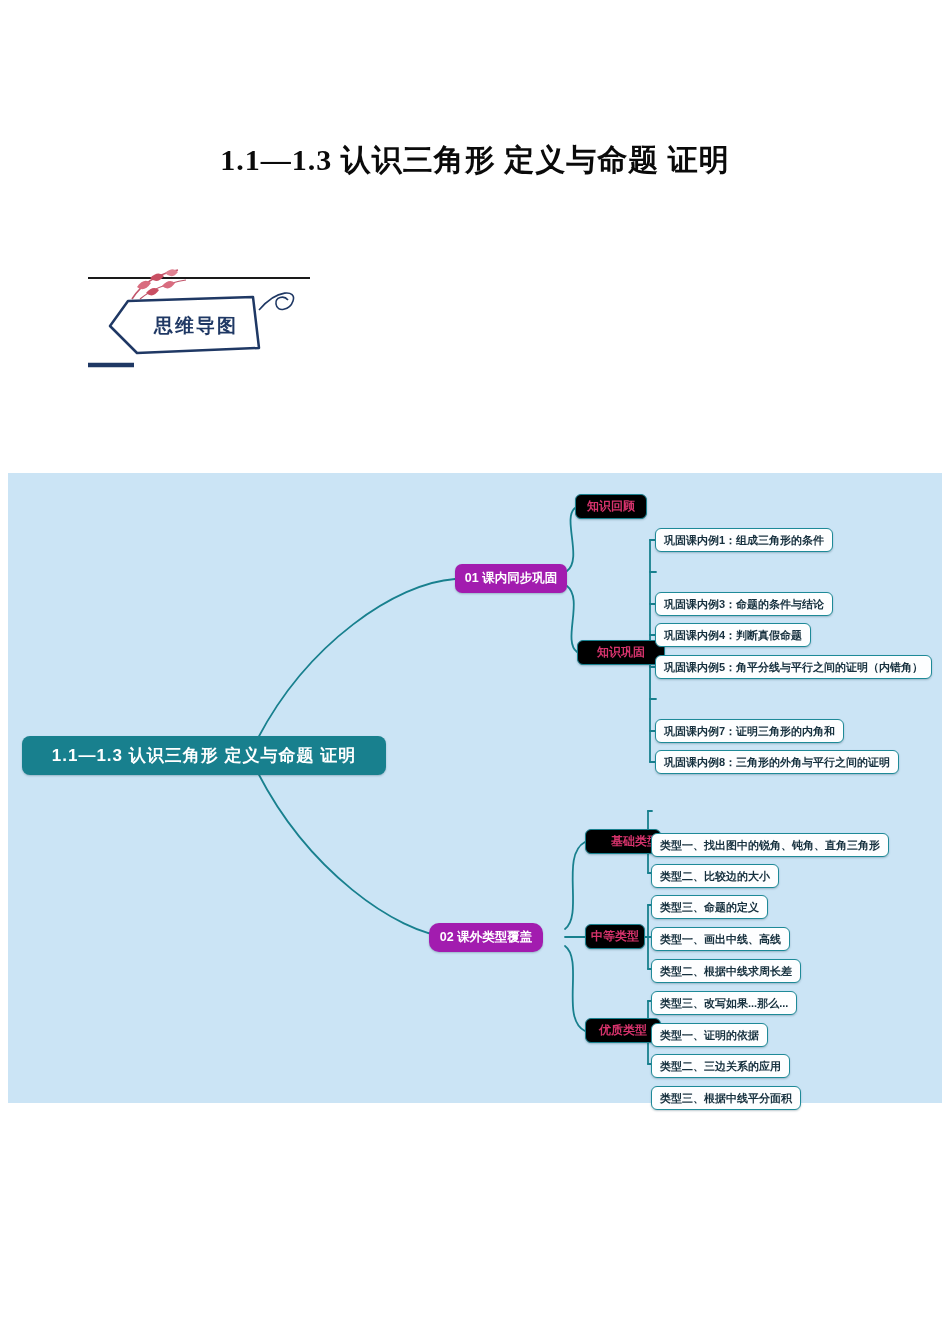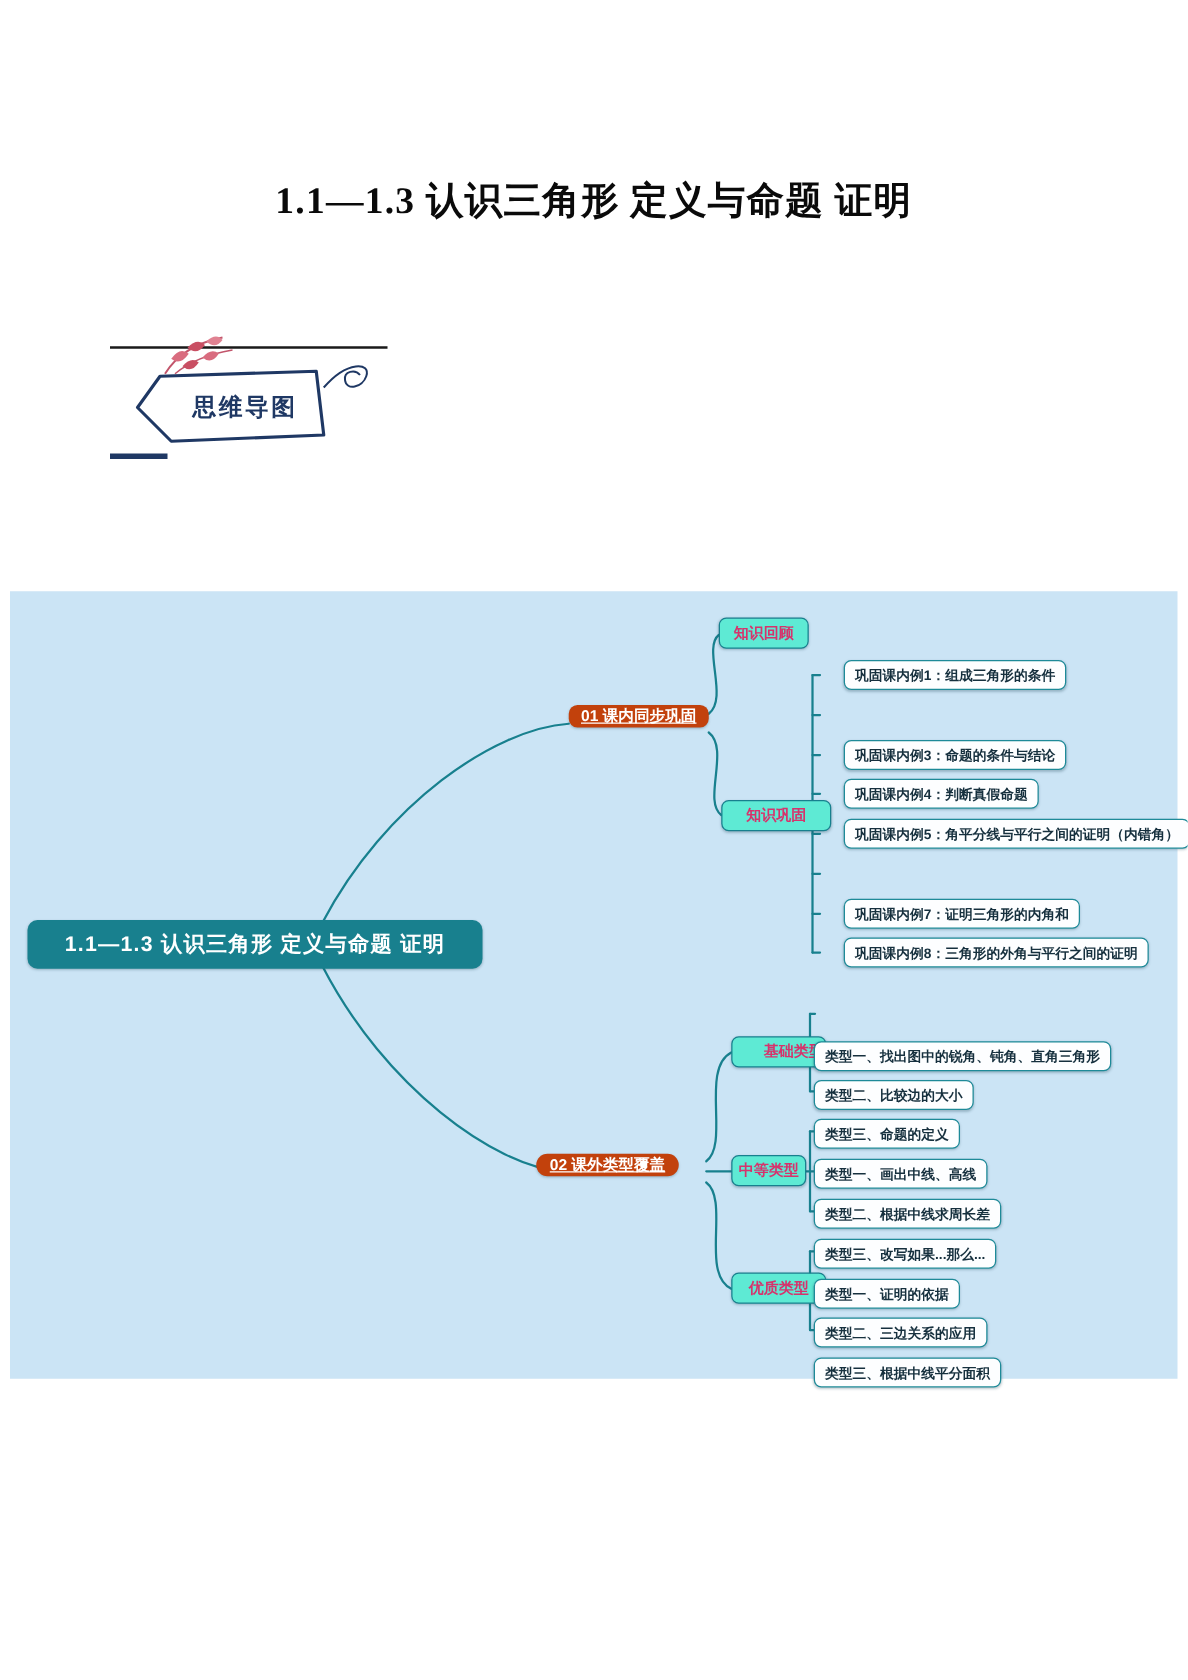--- a/index.html
+++ b/index.html
@@ -23,38 +23,38 @@
   .node{
     position:absolute;display:flex;align-items:center;justify-content:center;
     box-sizing:border-box;white-space:nowrap;border-radius:6px;
     box-shadow:0 1px 2px rgba(20,60,80,.28);
   }
   .root{
     left:14px;top:263px;width:364px;height:39px;background:#18808e;color:#ffffff;
     font-weight:bold;font-size:17px;border-radius:8px;letter-spacing:1px;
   }
   .branch{
-    background:#c2410c;color:#ffffff;font-weight:bold;font-size:12.5px;height:18px;border-radius:7px;text-decoration:underline;
+    background:#a21caf;color:#ffffff;font-weight:bold;font-size:12.5px;height:29px;border-radius:7px;
   }
   .branch-01{left:447px;top:91px;width:112px;}
   .branch-02{left:421px;top:450px;width:114px;border-radius:10px;}
   .cat{
-    background:#5eead4;border:1.5px solid #18808e;color:#d6336c;
+    background:#000000;border:1.5px solid #18808e;color:#d6336c;
     font-weight:bold;font-size:12px;height:25px;border-radius:6px;
   }
   .cat-hsh{left:567px;top:21px;width:72px;}
   .cat-zsgg{left:569px;top:167px;width:88px;}
   .cat-b1{left:577px;top:356px;width:76px;padding-left:24px;}
   .cat-b2{left:577px;top:451px;width:60px;}
   .cat-b3{left:577px;top:545px;width:76px;}
   .leaf{
     background:#fdfeff;border:1.5px solid #1e8a98;color:#16303e;
     font-weight:bold;font-size:11px;height:24px;padding:0 8px;border-radius:6px;
   }
-  .g1{left:647px;margin-left:20px;}
+  .g1{left:647px;}
   .g2{left:643px;margin-top:34px;}
 </style>
 </head>
 <body>
 
 <div class="page-title">1.1—1.3 认识三角形 定义与命题 证明</div>
 
 <svg class="tag-svg" width="240" height="104" viewBox="0 0 240 104">
   <line x1="8" y1="10" x2="230" y2="10" stroke="#1a1a1a" stroke-width="2"></line>
 

